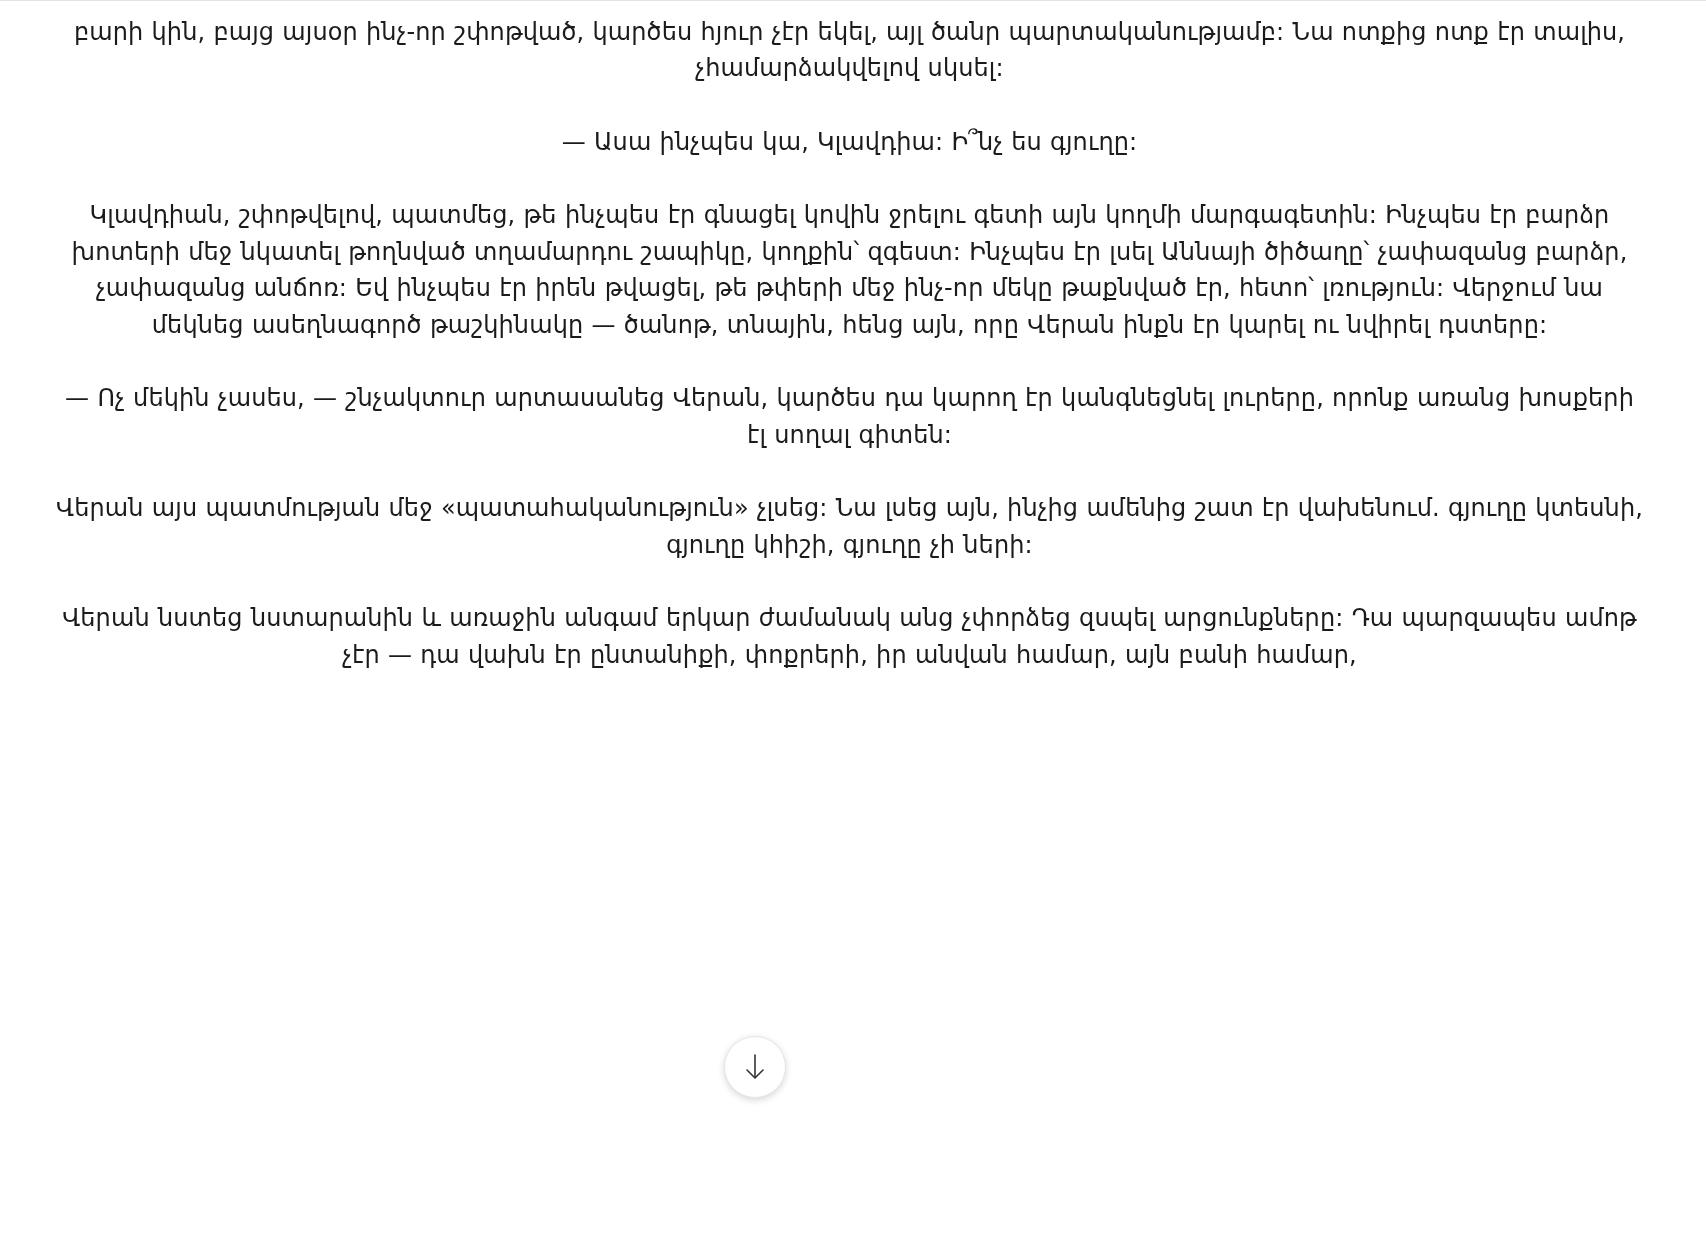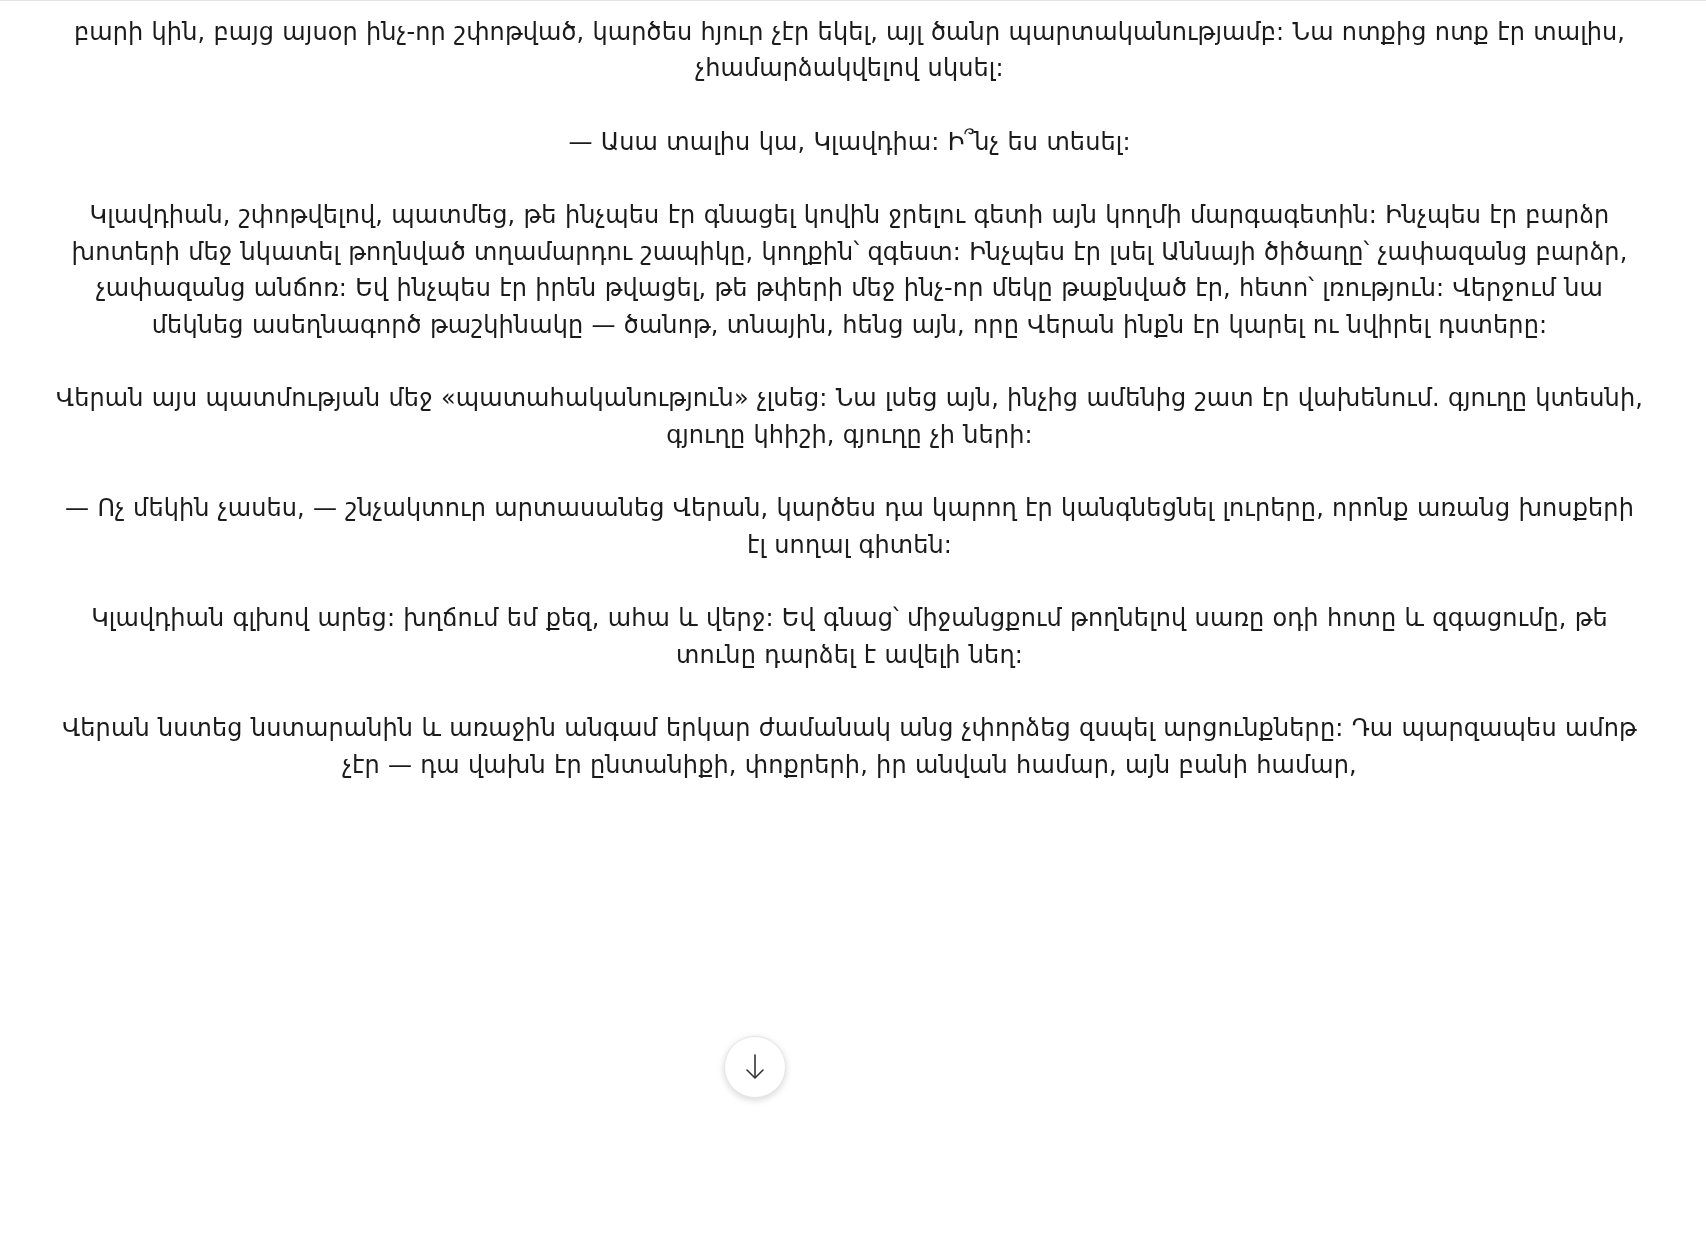--- a/index.html
+++ b/index.html
@@ -60,25 +60,24 @@
     display: block;
   }
 </style>
 </head>
 <body>
 
 <div class="top-rule"></div>
 
 <div class="reader">
   <p class="para">բարի կին, բայց այսօր ինչ-որ շփոթված, կարծես հյուր չէր եկել, այլ ծանր պարտականությամբ: Նա ոտքից ոտք էր տալիս, չհամարձակվելով սկսել:</p>
-  <p class="para">— Ասա տալիս կա, Կլավդիա: Ի՞նչ ես տեսել:</p>
+  <p class="para">— Ասա ինչպես կա, Կլավդիա: Ի՞նչ ես գյուղը:</p>
   <p class="para">Կլավդիան, շփոթվելով, պատմեց, թե ինչպես էր գնացել կովին ջրելու գետի այն կողմի մարգագետին: Ինչպես էր բարձր խոտերի մեջ նկատել թողնված տղամարդու շապիկը, կողքին՝ զգեստ: Ինչպես էր լսել Աննայի ծիծաղը՝ չափազանց բարձր, չափազանց անճոռ: Եվ ինչպես էր իրեն թվացել, թե թփերի մեջ ինչ-որ մեկը թաքնված էր, հետո՝ լռություն: Վերջում նա մեկնեց ասեղնագործ թաշկինակը — ծանոթ, տնային, հենց այն, որը Վերան ինքն էր կարել ու նվիրել դստերը:</p>
+  <p class="para">— Ոչ մեկին չասես, — շնչակտուր արտասանեց Վերան, կարծես դա կարող էր կանգնեցնել լուրերը, որոնք առանց խոսքերի էլ սողալ գիտեն:</p>
   <p class="para">Վերան այս պատմության մեջ «պատահականություն» չլսեց: Նա լսեց այն, ինչից ամենից շատ էր վախենում. գյուղը կտեսնի, գյուղը կհիշի, գյուղը չի ների:</p>
-  <p class="para">— Ոչ մեկին չասես, — շնչակտուր արտասանեց Վերան, կարծես դա կարող էր կանգնեցնել լուրերը, որոնք առանց խոսքերի էլ սողալ գիտեն:</p>
-  <p class="para">Կլավդիան գլխով արեց: խղճում եմ քեզ, ահա և վերջ: Եվ գնաց՝ միջանցքում թողնելով սառը օդի հոտը և զգացումը, թե տունը դարձել է ավելի նեղ:</p>
   <p class="para">Վերան նստեց նստարանին և առաջին անգամ երկար ժամանակ անց չփորձեց զսպել արցունքները: Դա պարզապես ամոթ չէր — դա վախն էր ընտանիքի, փոքրերի, իր անվան համար, այն բանի համար,</p>
 </div>
 
 <div class="scroll-fab">
   <span>
     <svg width="26" height="30" viewBox="0 0 26 30" fill="none" xmlns="http://www.w3.org/2000/svg">
       <path d="M13 3 L13 25" stroke="#333333" stroke-width="1.6" stroke-linecap="round"></path>
       <path d="M5 18 L13 26 L21 18" stroke="#333333" stroke-width="1.6" stroke-linecap="round" stroke-linejoin="round" fill="none"></path>
     </svg>
   </span>

